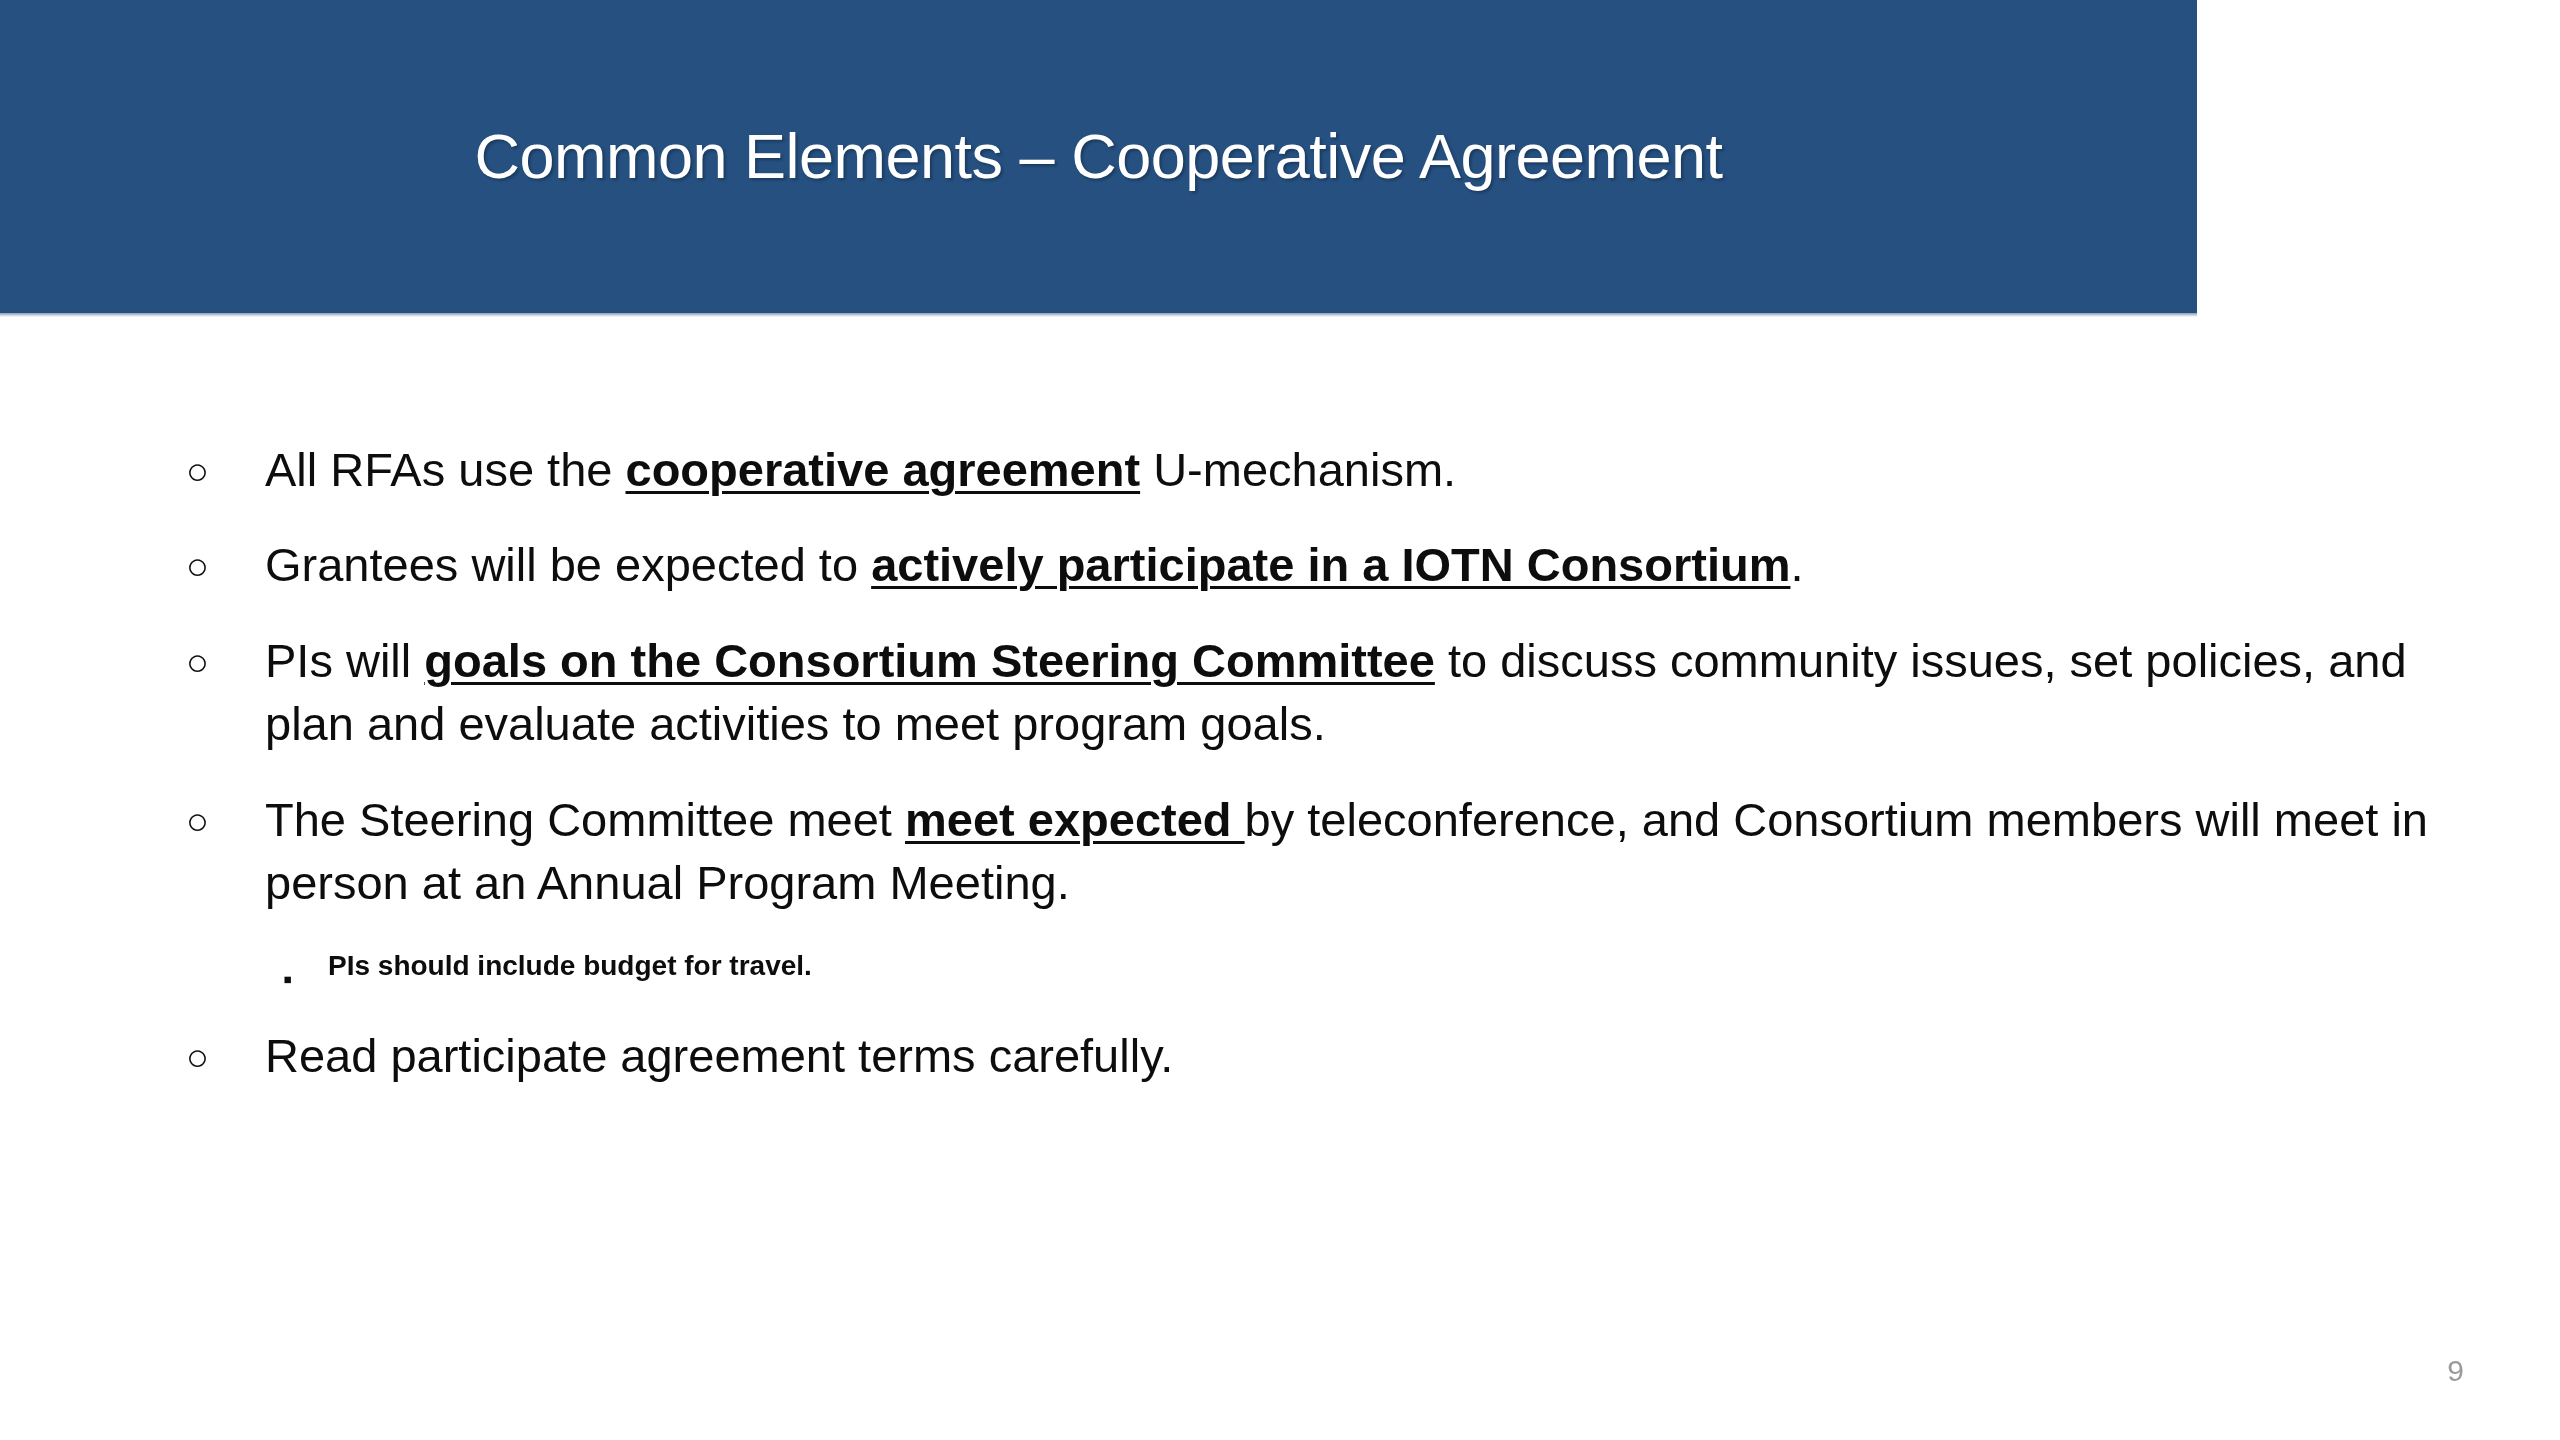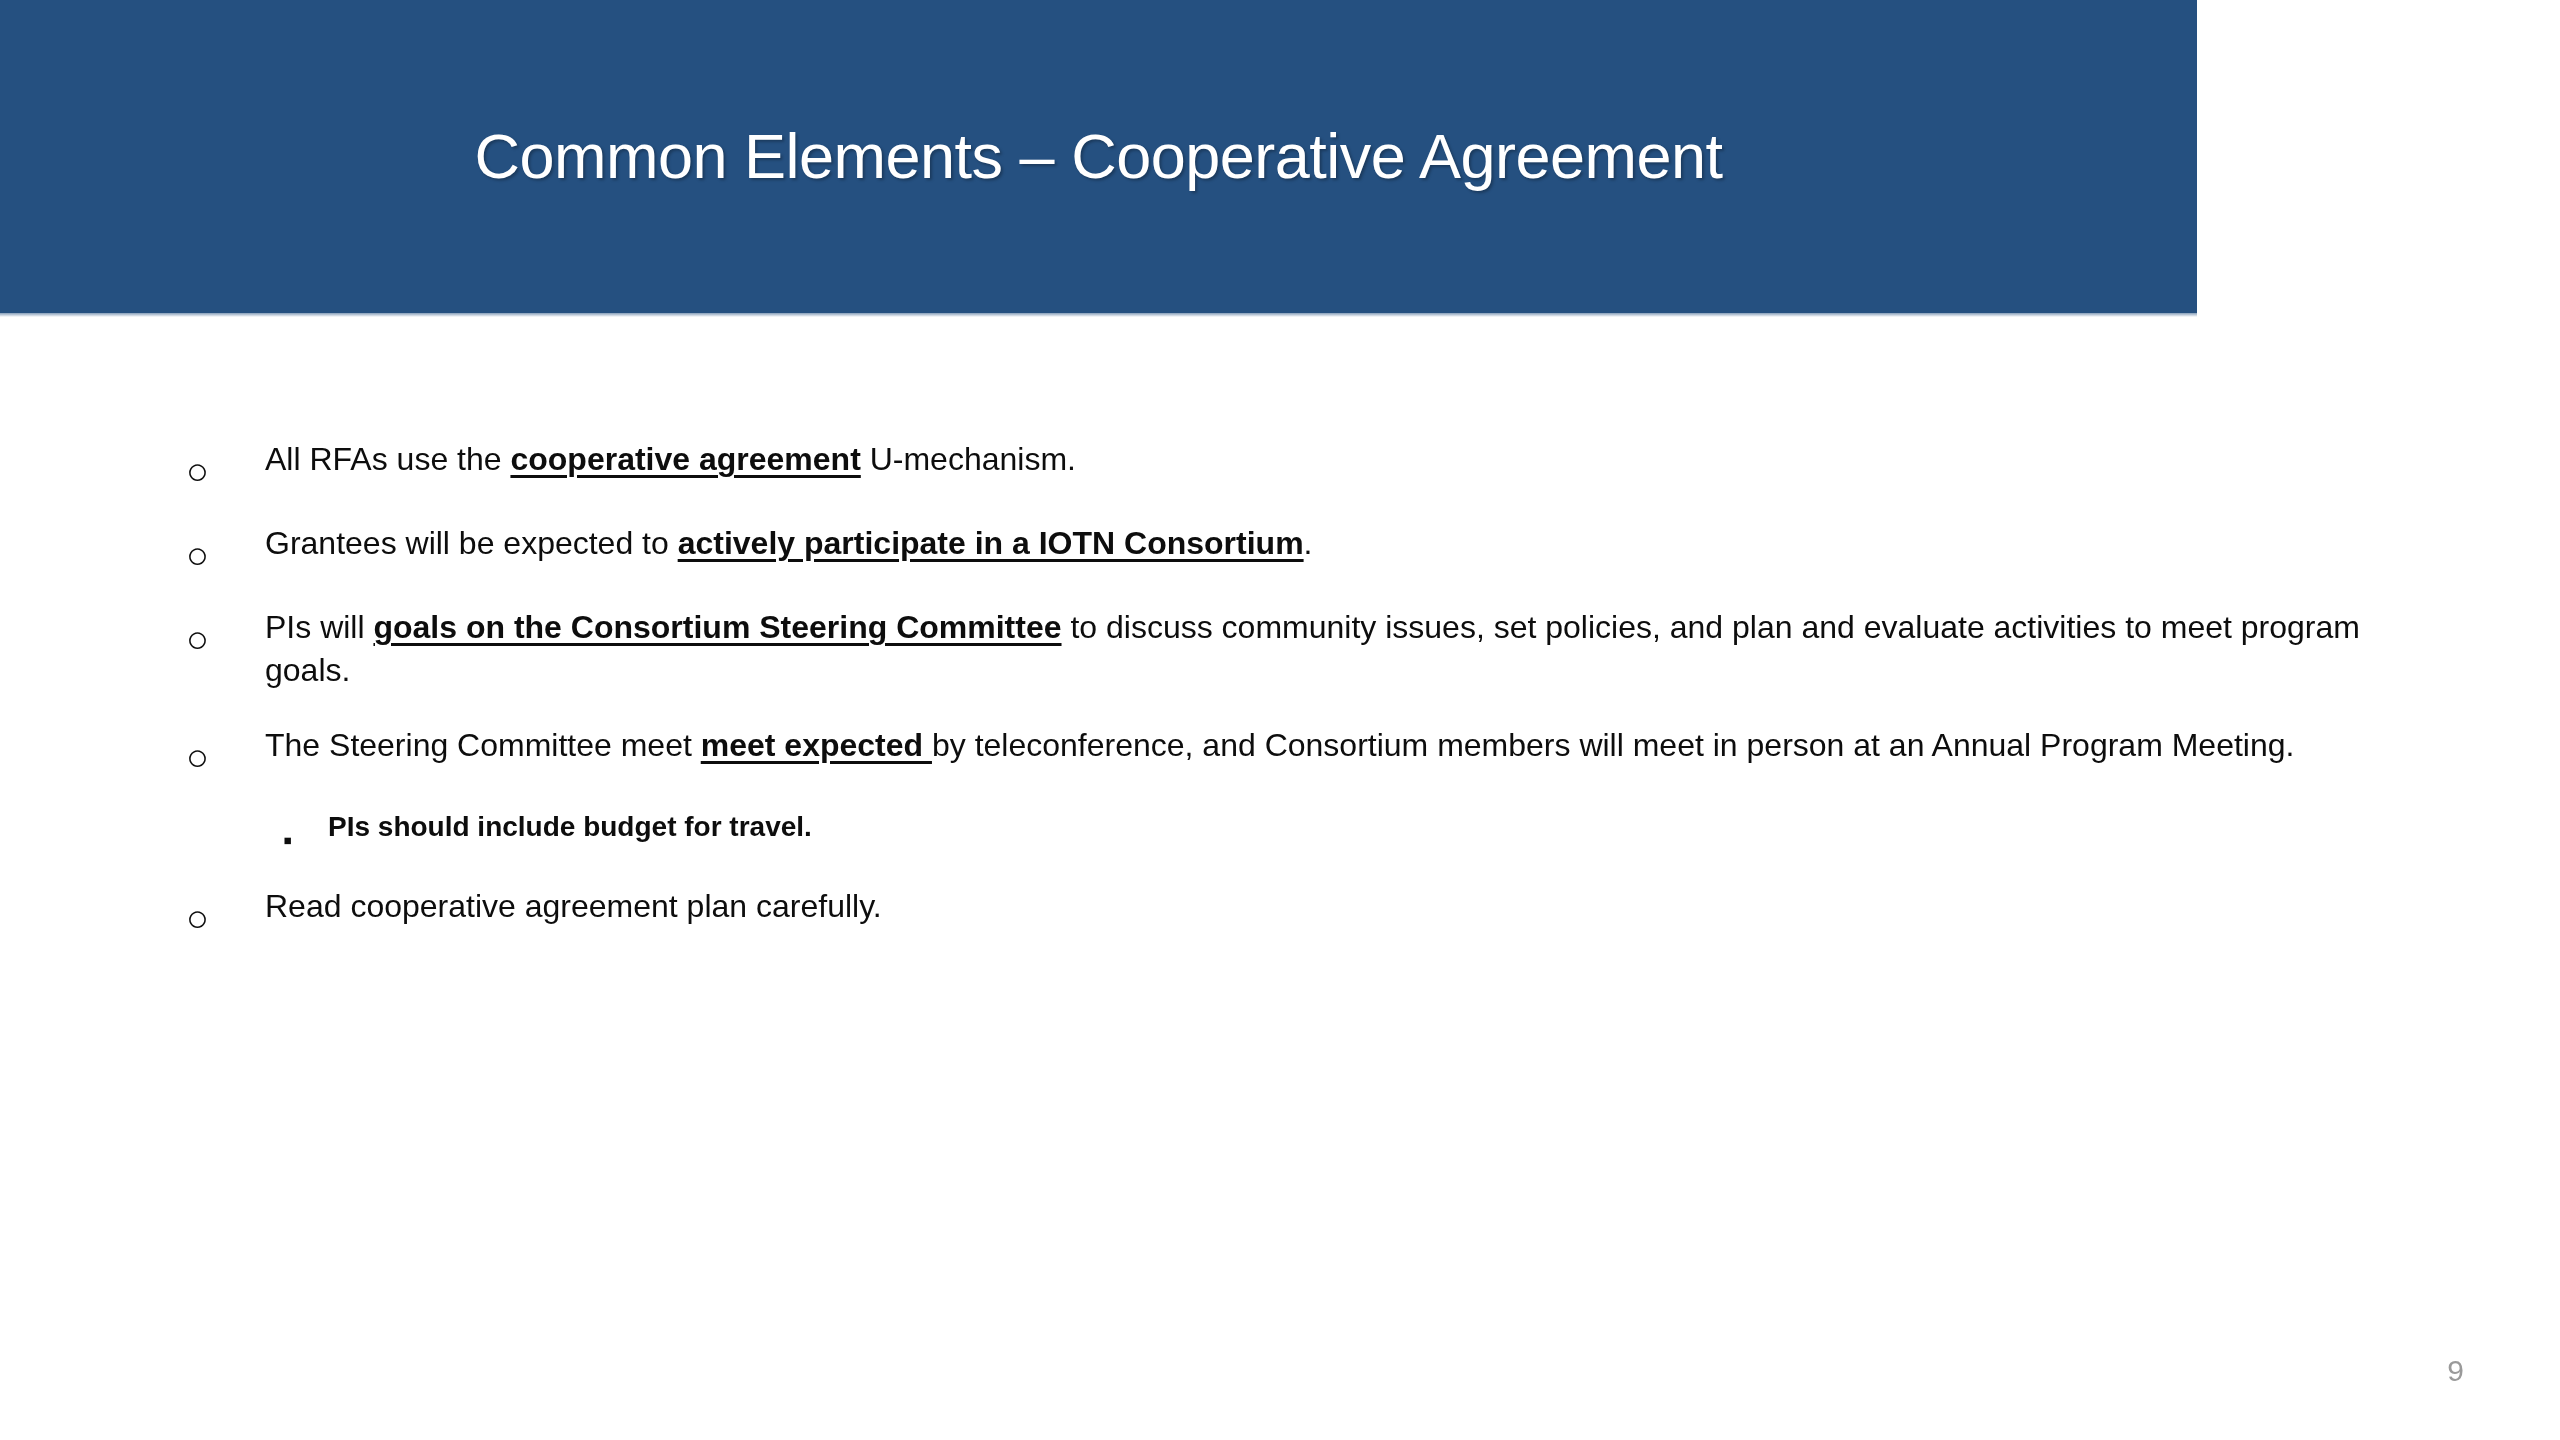--- a/index.html
+++ b/index.html
@@ -90,21 +90,21 @@
   }
   .marker.square {
     width: 45px;
     font-size: 26px;
     padding-top: 19px;
   }
 
   .bullet-text {
     flex: 1 1 auto;
     color: #0d0d0d;
-    font-size: 32px;
+    font-size: 47px;
     line-height: 1.35;
     font-weight: 400;
   }
   .bullet.level-2 .bullet-text {
     font-size: 28px;
     font-weight: bold;
   }
 
   .bullet-text b {
     font-weight: 700;
@@ -150,17 +150,17 @@
       <div class="bullet level-1">
         <span class="marker circle">○</span>
         <span class="bullet-text"><span>The Steering Committee meet </span><u class="bu">meet expected </u><span>by teleconference, and Consortium members will meet in person at an Annual Program Meeting.</span></span>
       </div>
       <div class="bullet level-2">
         <span class="marker square">▪</span>
         <span class="bullet-text"><b>PIs should include budget for travel.</b></span>
       </div>
       <div class="bullet level-1">
         <span class="marker circle">○</span>
-        <span class="bullet-text"><span>Read cooperative agreement plan carefully.</span></span>
+        <span class="bullet-text"><span>Read participate agreement terms carefully.</span></span>
       </div>
     </div>
   <div class="page-number">9</div>
 </div>
 
 </body></html>

